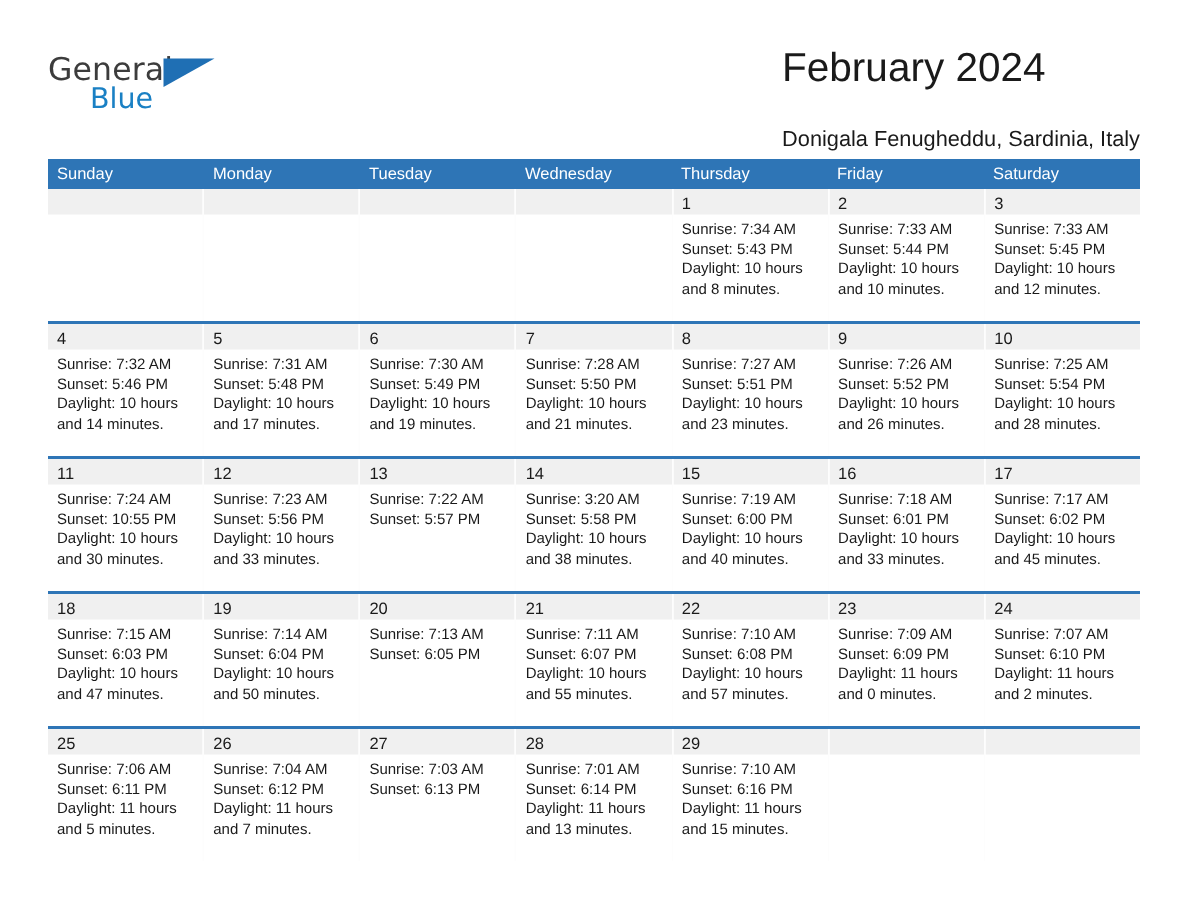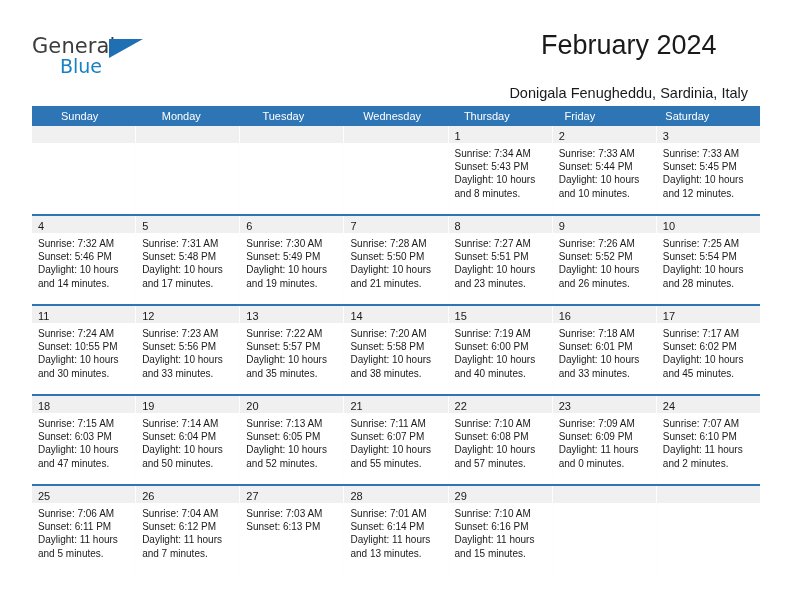--- a/index.html
+++ b/index.html
@@ -61,23 +61,23 @@
     left: 77px;
     top: 5px;
     width: 0;
     height: 0;
     border-left: 34px solid #1f6fb4;
     border-bottom: 19px solid transparent;
   }
 
   .title-wrap {
     position: absolute;
-    right: 12px;
+    right: 0;
     top: 0;
-    text-align: center;
+    text-align: left;
   }
   .title {
     font-size: 27px;
     font-weight: 400;
     color: #1a1a1a;
     line-height: 34px;
     white-space: nowrap;
   }
   .subtitle {
     font-size: 14.5px;
@@ -92,21 +92,20 @@
   .calendar {
     position: absolute;
     left: 32px;
     top: 106px;
     width: 728px;
   }
   .dow-row {
     display: flex;
     background: #2e75b6;
     height: 20px;
-    padding-left: 23px;
   }
   .dow {
     flex: 1 1 0;
     color: #ffffff;
     font-size: 11px;
     line-height: 20px;
     padding-left: 6px;
     box-sizing: border-box;
     white-space: nowrap;
   }
@@ -292,27 +291,26 @@
               <div>Sunrise: 7:23 AM</div>
               <div>Sunset: 5:56 PM</div>
               <div class="daylight">Daylight: 10 hours and 33 minutes.</div>
             </div>
           </div>
           <div class="cell">
             <div class="dateband"><span class="datenum">13</span></div>
             <div class="info">
               <div>Sunrise: 7:22 AM</div>
               <div>Sunset: 5:57 PM</div>
-              <div class="daylight">Daylight: 10 hours and 35 minutes.</div>
             </div>
           </div>
           <div class="cell">
             <div class="dateband"><span class="datenum">14</span></div>
             <div class="info">
-              <div>Sunrise: 7:20 AM</div>
+              <div>Sunrise: 3:20 AM</div>
               <div>Sunset: 5:58 PM</div>
               <div class="daylight">Daylight: 10 hours and 38 minutes.</div>
             </div>
           </div>
           <div class="cell">
             <div class="dateband"><span class="datenum">15</span></div>
             <div class="info">
               <div>Sunrise: 7:19 AM</div>
               <div>Sunset: 6:00 PM</div>
               <div class="daylight">Daylight: 10 hours and 40 minutes.</div>
@@ -350,21 +348,20 @@
               <div>Sunrise: 7:14 AM</div>
               <div>Sunset: 6:04 PM</div>
               <div class="daylight">Daylight: 10 hours and 50 minutes.</div>
             </div>
           </div>
           <div class="cell">
             <div class="dateband"><span class="datenum">20</span></div>
             <div class="info">
               <div>Sunrise: 7:13 AM</div>
               <div>Sunset: 6:05 PM</div>
-              <div class="daylight">Daylight: 10 hours and 52 minutes.</div>
             </div>
           </div>
           <div class="cell">
             <div class="dateband"><span class="datenum">21</span></div>
             <div class="info">
               <div>Sunrise: 7:11 AM</div>
               <div>Sunset: 6:07 PM</div>
               <div class="daylight">Daylight: 10 hours and 55 minutes.</div>
             </div>
           </div>

